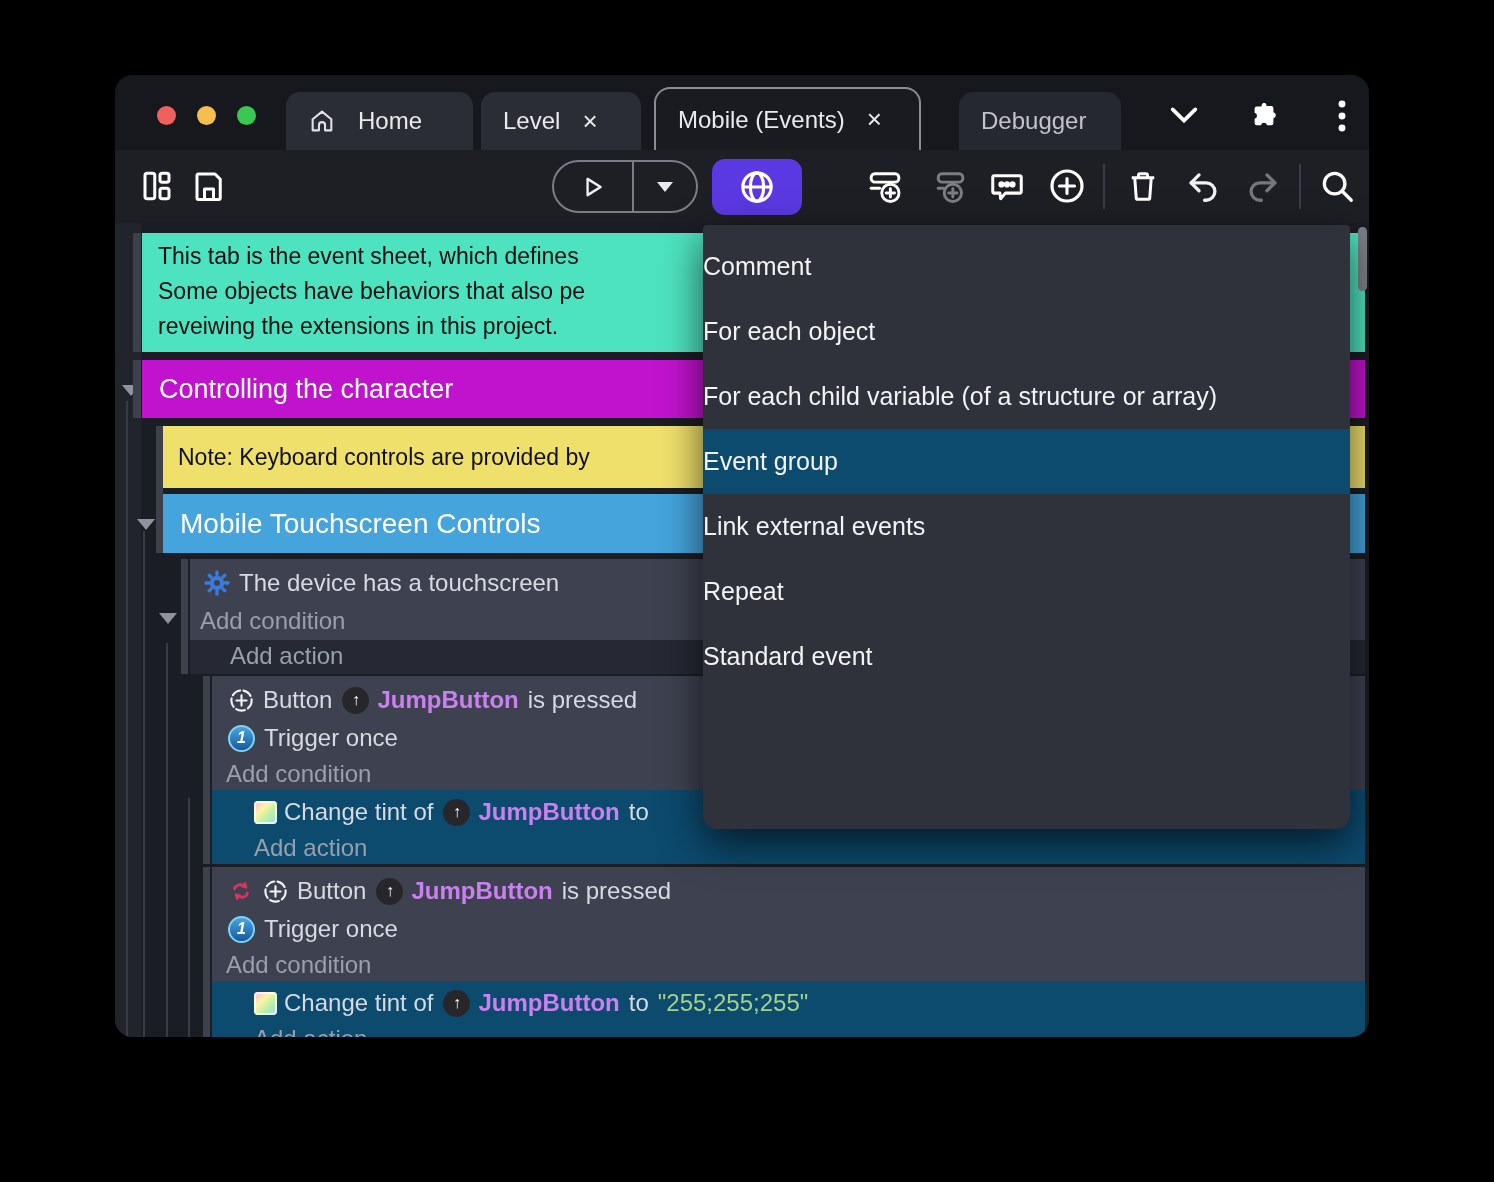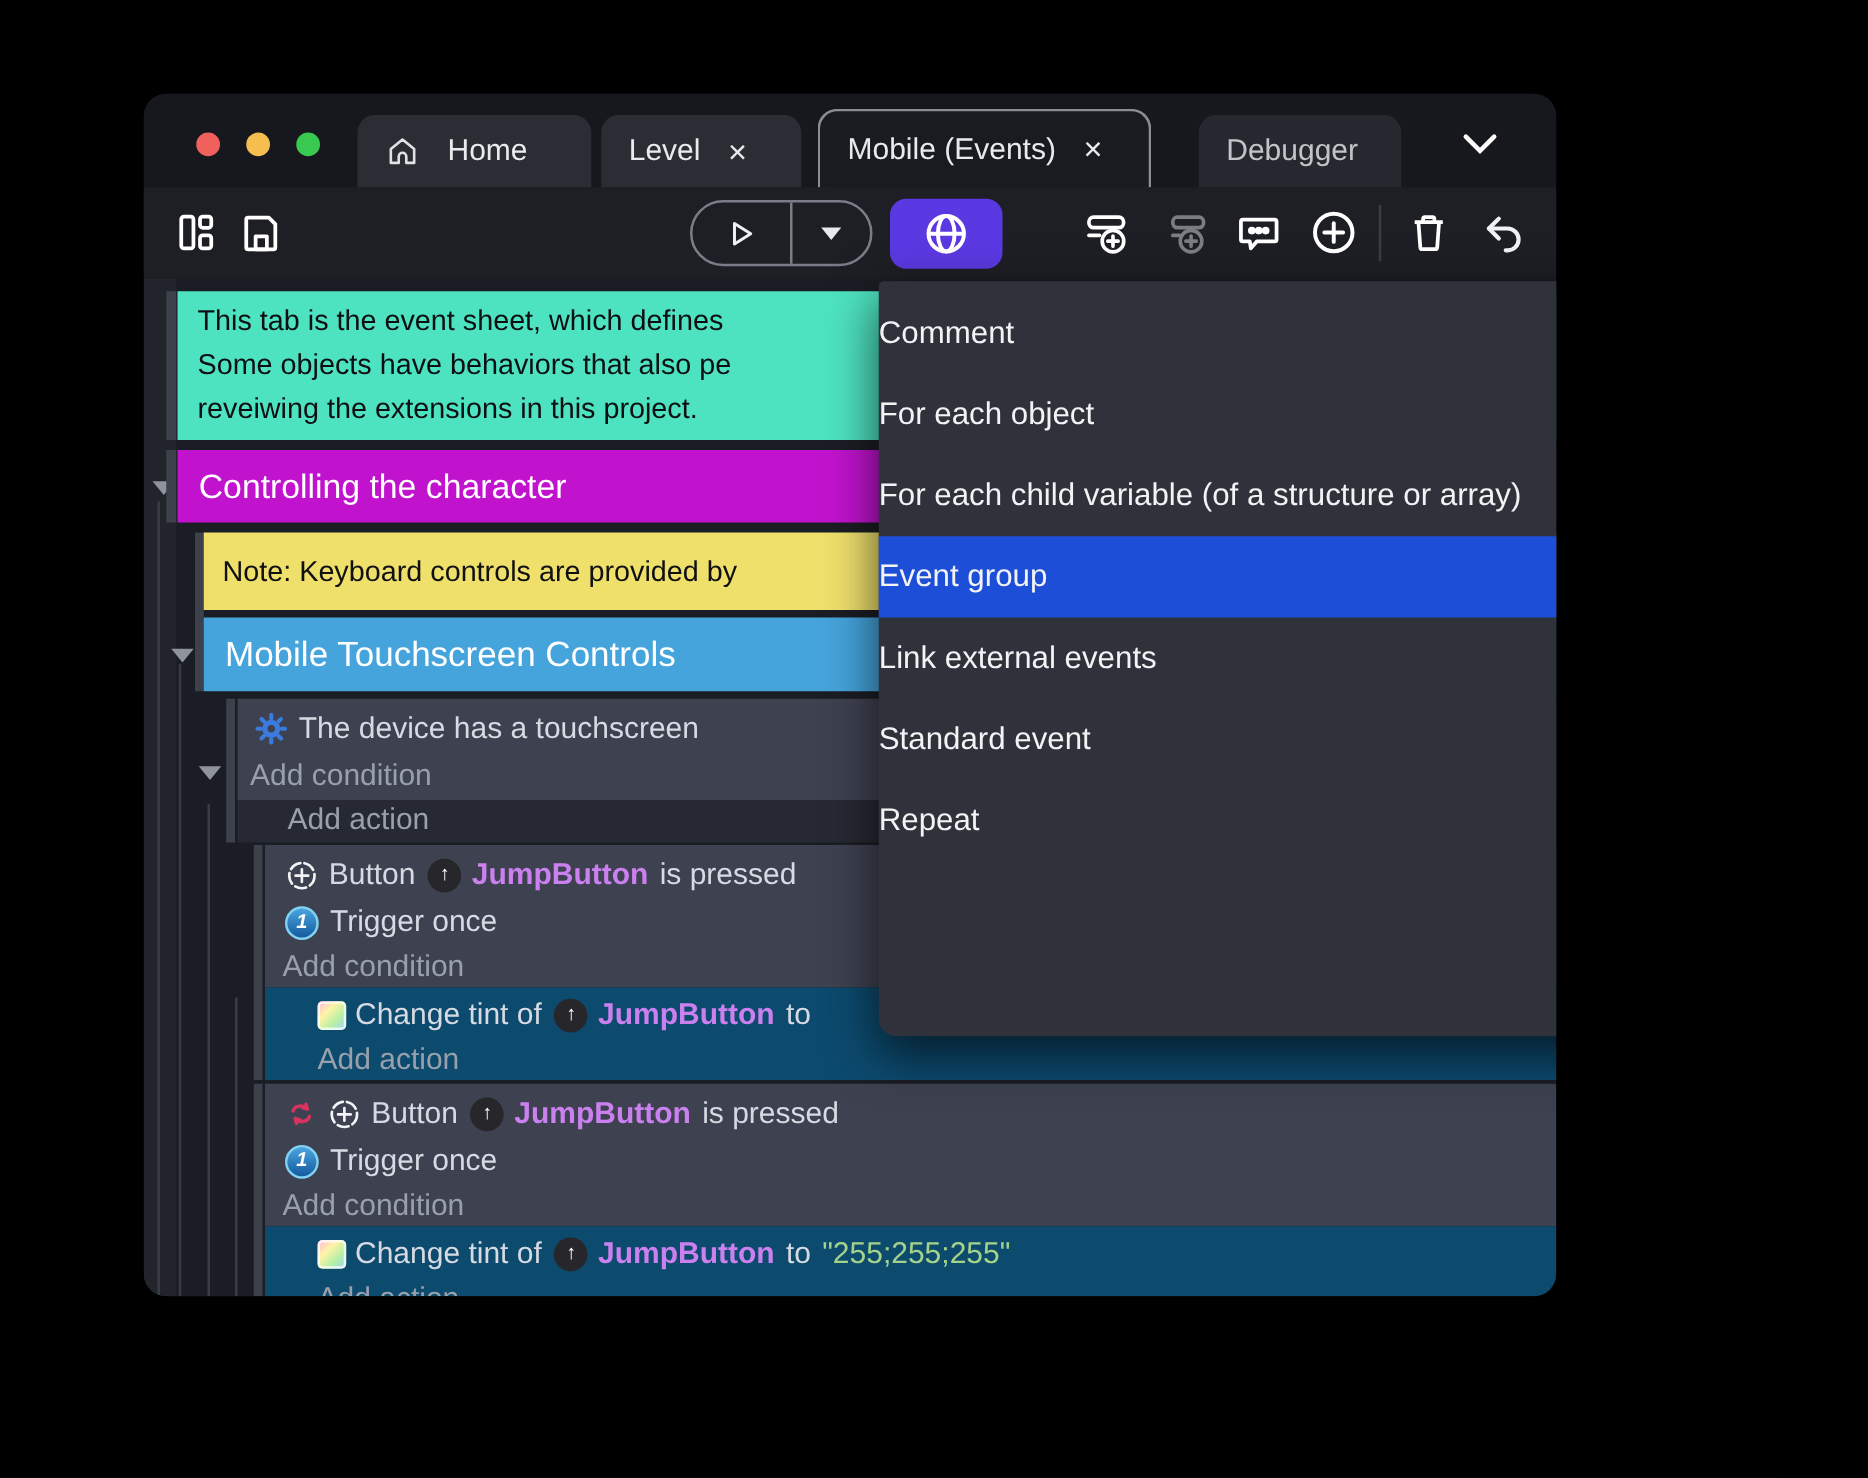--- a/index.html
+++ b/index.html
@@ -1,20 +1,20 @@
 <!DOCTYPE html>
 <html><head>
 <meta charset="utf-8">
 <style>
   * { margin:0; padding:0; box-sizing:border-box; }
   html,body { width:1494px; height:1182px; background:#000; overflow:hidden;
               font-family:"Liberation Sans", sans-serif; }
 
   
-  #window { position:absolute; left:115px; top:75px; width:1130px; height:962px;
+  #window { position:absolute; left:115px; top:75px; width:1254px; height:962px;
             background:#1b1d24; border-radius:18px; overflow:hidden;
             box-shadow:0 30px 80px rgba(0,0,0,.9); }
 
   
   #titlebar { position:absolute; left:0; top:0; width:100%; height:75px; background:#17181d; }
   .traffic { position:absolute; top:31px; width:19px; height:19px; border-radius:50%; }
   .t-red { left:42px; background:#f0605c; } .t-yellow { left:82px; background:#f6be4f; }
   .t-green { left:122px; background:#39c850; }
   .tab { position:absolute; display:flex; align-items:center; gap:14px; padding:0 22px;
          color:#e9eaec; font-size:24px; cursor:default; }
@@ -76,21 +76,21 @@
   .icn { margin-right:8px; flex:none; display:inline-flex; }
   #scroll-thumb { position:absolute; right:2px; top:4px; width:9px; height:64px;
                   background:#808289; border-radius:5px; }
 
   
   #context-menu { position:absolute; left:588px; top:150px; width:647px; height:604px;
                   background:#2f323b; border-radius:4px 4px 14px 14px; z-index:20;
                   box-shadow:0 14px 40px rgba(0,0,0,.65); padding:9px 0; }
   .menu-item { height:65px; display:flex; align-items:center; 
                color:#f2f3f5; font-size:25px; }
-  .menu-item.hl { background:#1d4ed8; }
+  .menu-item.hl { background:#0c4a6e; }
 </style>
 </head>
 <body>
 
 <div id="window">
 
   <div id="titlebar">
     <div class="traffic t-red"></div>
     <div class="traffic t-yellow"></div>
     <div class="traffic t-green"></div>
@@ -388,17 +388,17 @@
 
     <div id="scroll-thumb"></div>
   </div>
 
   <div id="context-menu">
       <div class="menu-item">Comment</div>
       <div class="menu-item">For each object</div>
       <div class="menu-item">For each child variable (of a structure or array)</div>
       <div class="menu-item hl">Event group</div>
       <div class="menu-item">Link external events</div>
+      <div class="menu-item">Repeat</div>
       <div class="menu-item">Standard event</div>
-      <div class="menu-item">Repeat</div>
     </div>
 
 </div>
 
 </body></html>

